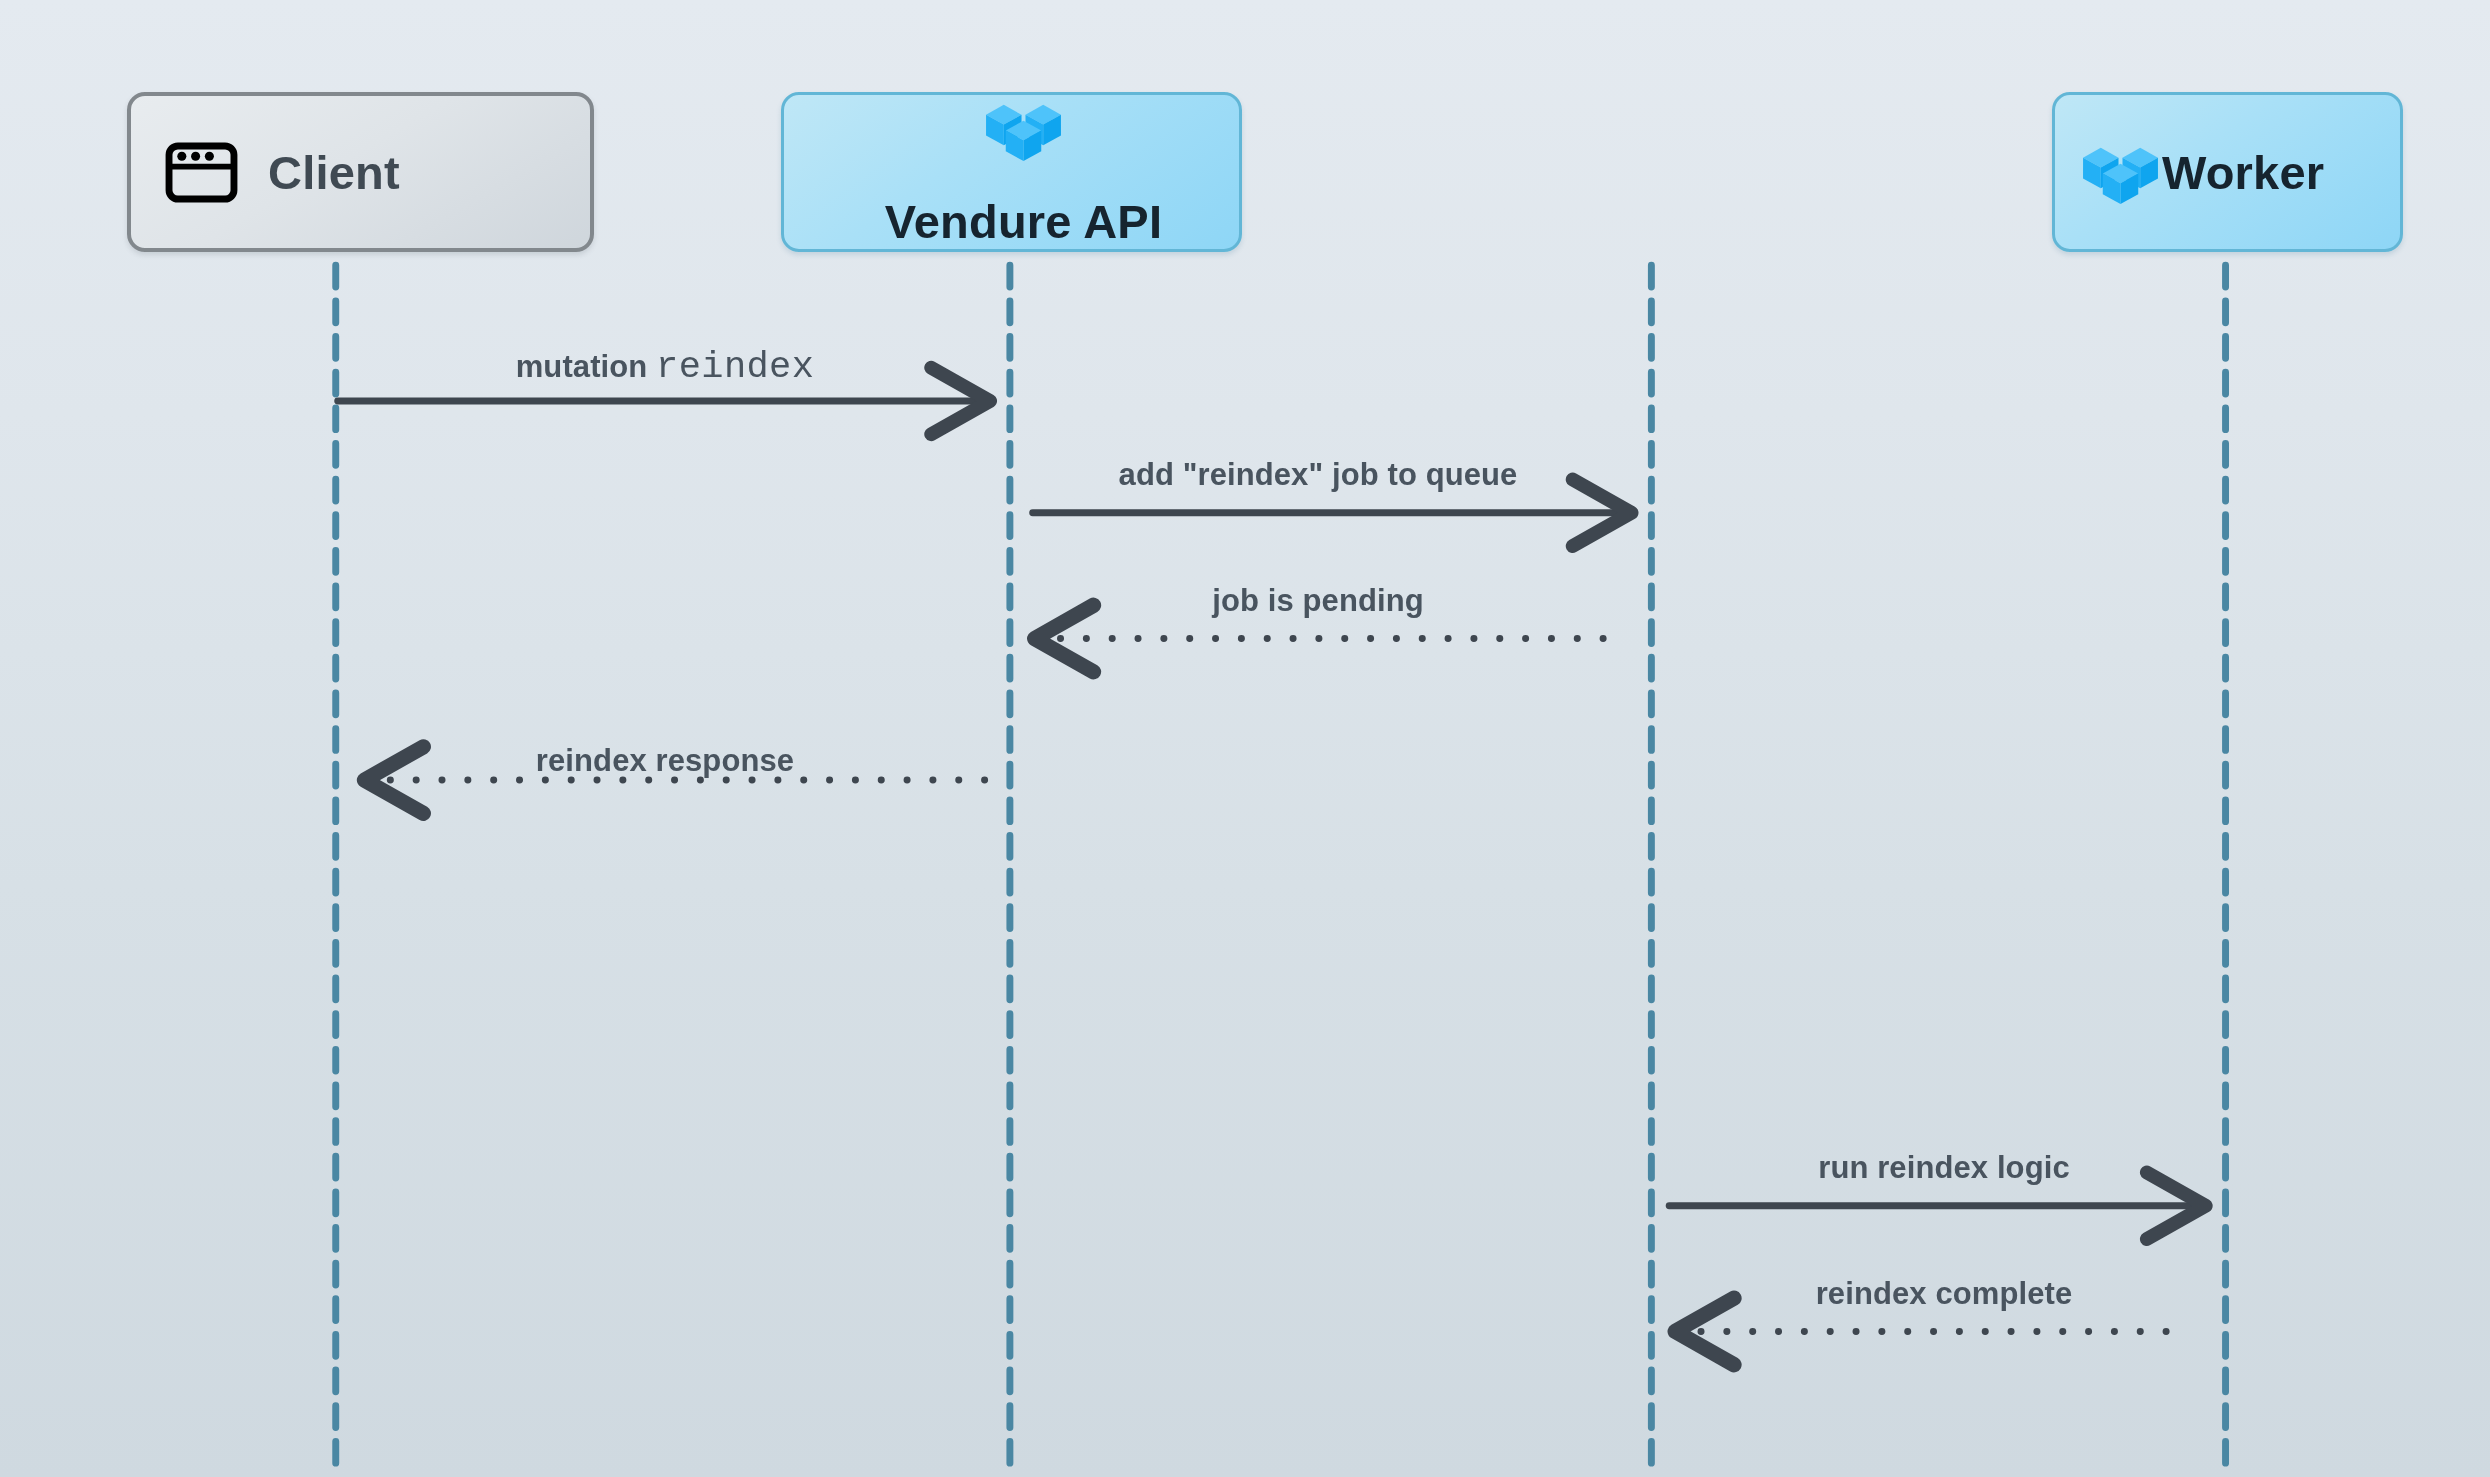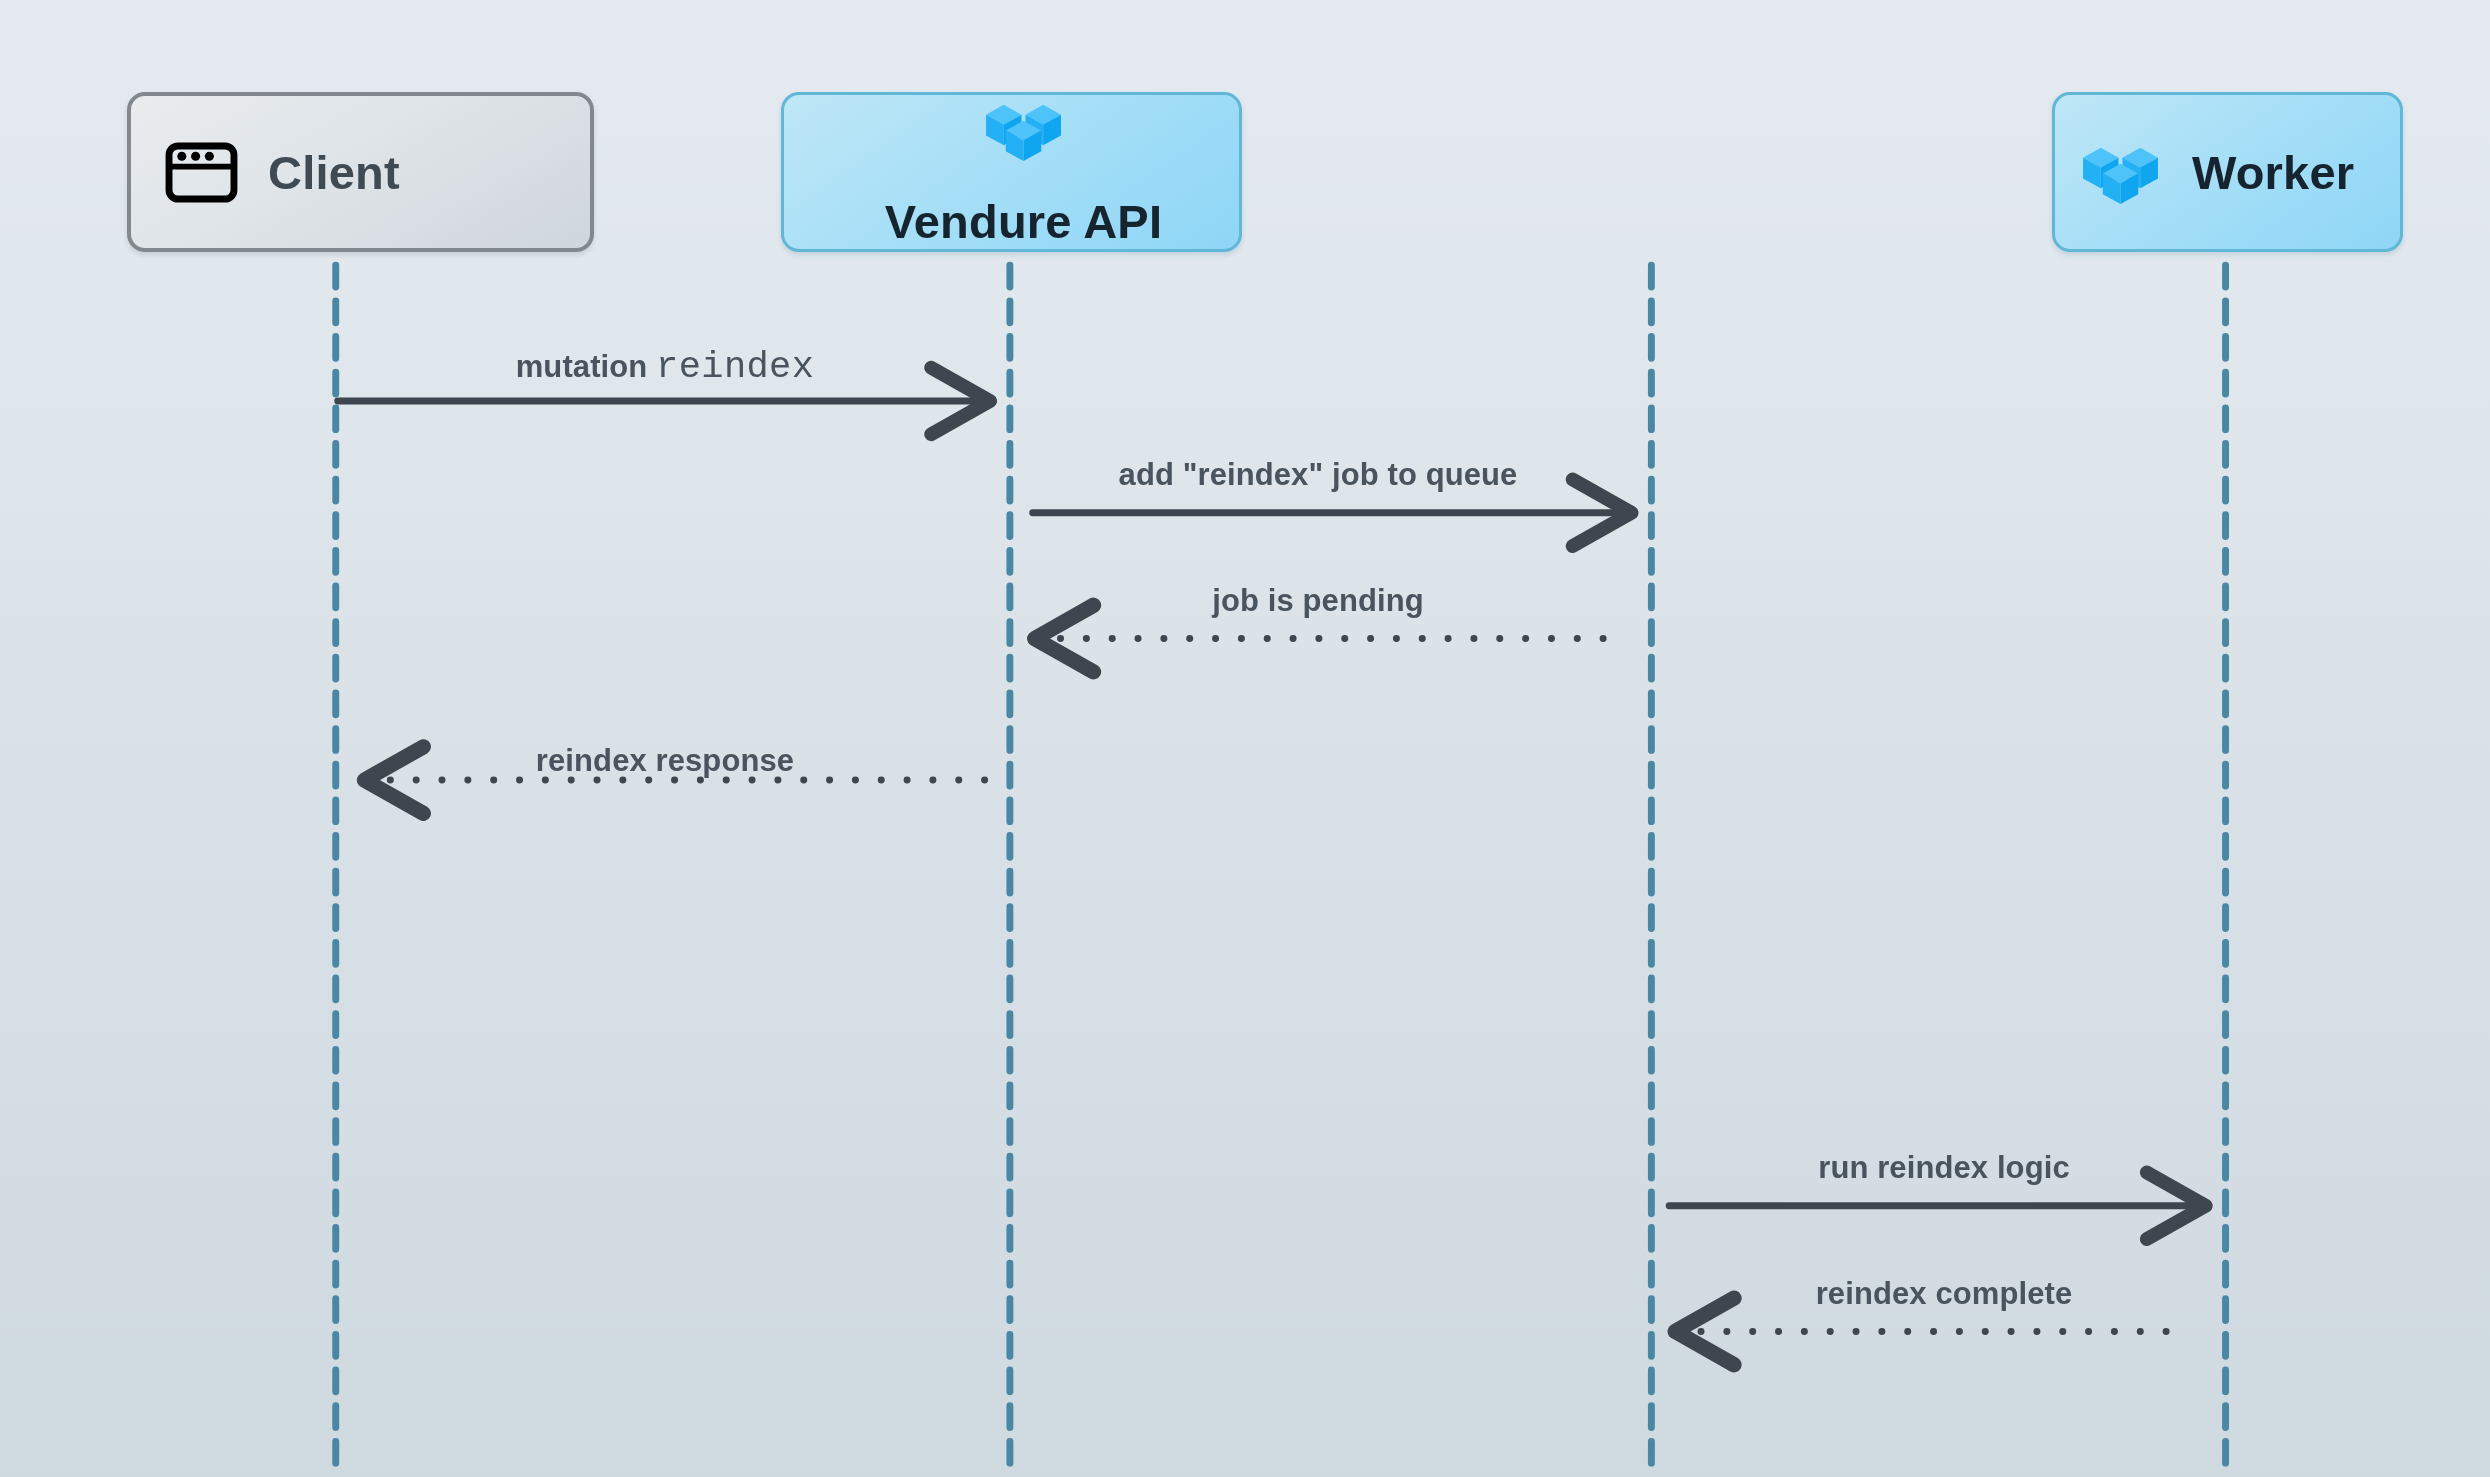--- a/index.html
+++ b/index.html
@@ -160,21 +160,21 @@
 
         <polygon points="24,36 42,26 60,36 42,46" fill="#4ec3fa"></polygon>
         <polygon points="24,36 42,46 42,67 24,57" fill="#23b0f5"></polygon>
         <polygon points="42,46 60,36 60,57 42,67" fill="#0fa5ef"></polygon>
       </svg>
     </span>
     <span class="p-label">Vendure API</span>
   </div>
 
 
-  <div class="participant p-cyan" style="left:2052px; top:92px; width:351px; height:160px; padding-left:24px; gap:30px;">
+  <div class="participant p-cyan" style="left:2052px; top:92px; width:351px; height:160px; padding-left:24px; ">
     <span class="icon-wrap">
       <svg width="83" height="69" viewBox="0 0 84 70">
         <polygon points="4,20 22,10 40,20 22,30" fill="#4ec3fa"></polygon>
         <polygon points="4,20 22,30 22,51 4,41" fill="#23b0f5"></polygon>
         <polygon points="22,30 40,20 40,41 22,51" fill="#0fa5ef"></polygon>
         <polygon points="44,20 62,10 80,20 62,30" fill="#4ec3fa"></polygon>
         <polygon points="44,20 62,30 62,51 44,41" fill="#23b0f5"></polygon>
         <polygon points="62,30 80,20 80,41 62,51" fill="#0fa5ef"></polygon>
         <polygon points="24,36 42,26 60,36 42,46" fill="#4ec3fa"></polygon>
         <polygon points="24,36 42,46 42,67 24,57" fill="#23b0f5"></polygon>

